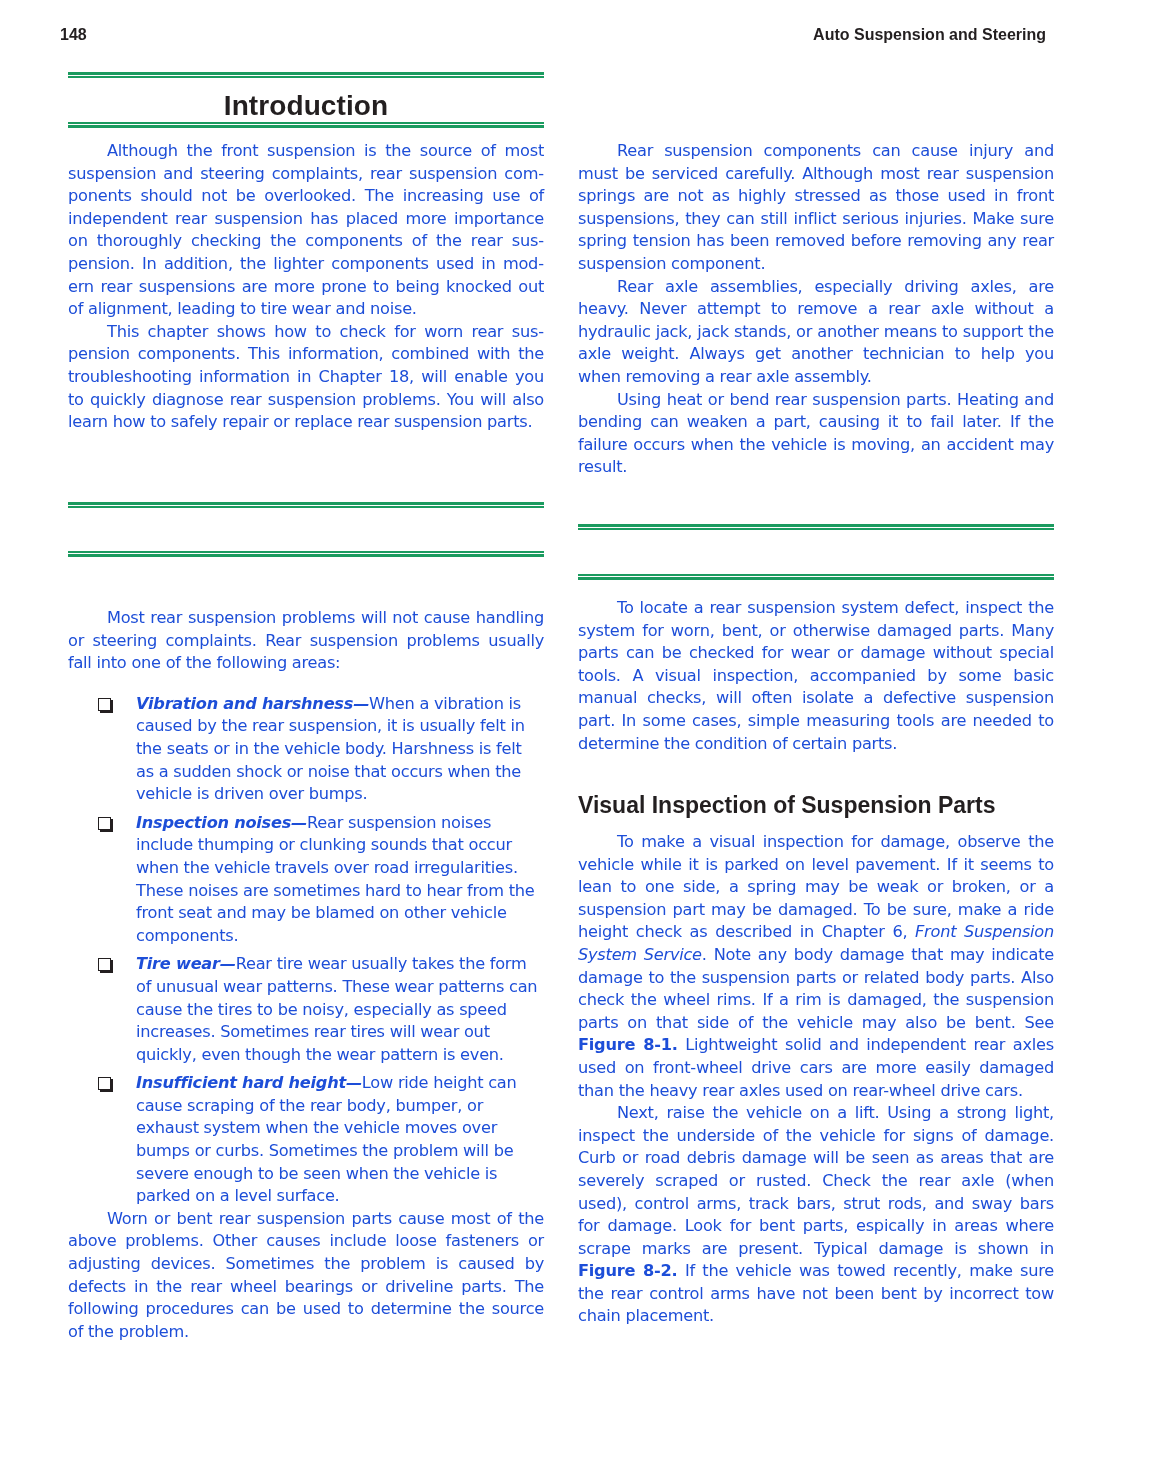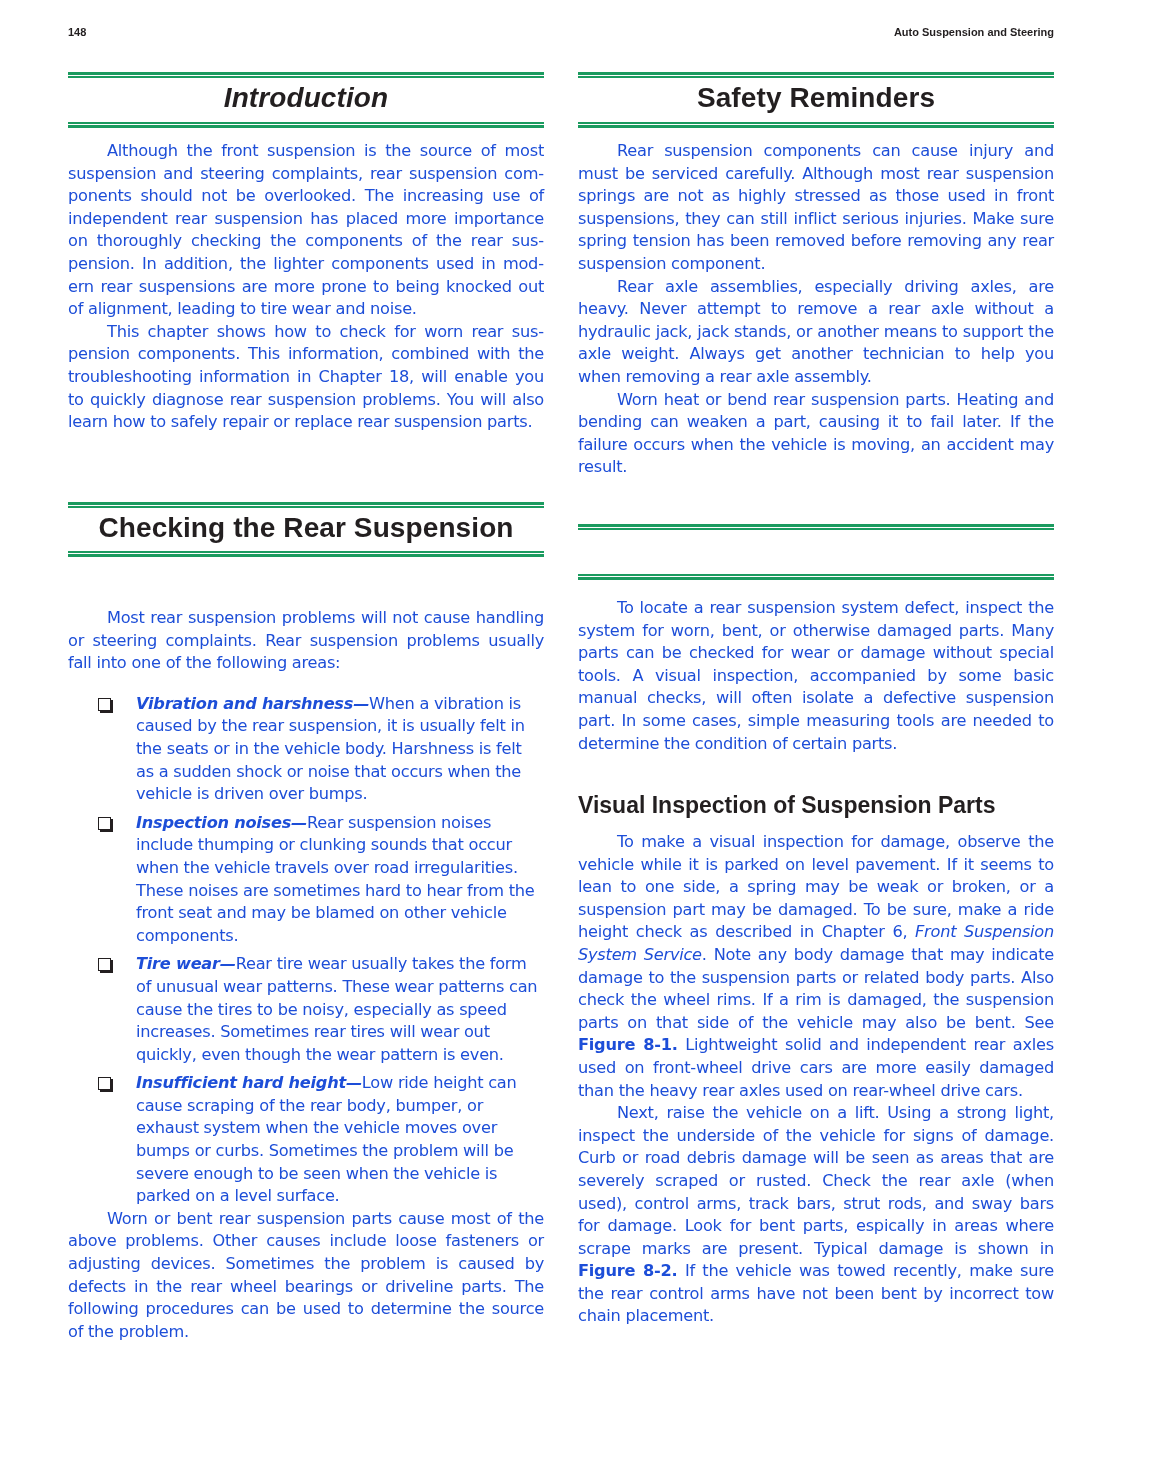--- a/index.html
+++ b/index.html
@@ -2,22 +2,22 @@
 <html><head>
 <meta charset="utf-8">
 <style>
   html, body { margin: 0; padding: 0; background: #ffffff; }
   body {
     width: 1156px; height: 1479px; position: relative; overflow: hidden;
     font-family: "DejaVu Sans", "Liberation Sans", sans-serif;
     color: #231f20;
   }
   .running-head {
-    position: absolute; top: 26px; left: 68px; width: 986px; height: 20px;
-    font-family: "Liberation Sans", sans-serif; font-weight: bold; font-size: 11px;
+    position: absolute; top: 26px; left: 60px; width: 986px; height: 20px;
+    font-family: "Liberation Sans", sans-serif; font-weight: bold; font-size: 16px;
   }
   .running-head .pnum { position: absolute; left: 0; top: 0; }
   .running-head .rtitle { position: absolute; right: 0; top: 0; }
 
   .col { position: absolute; width: 476px; }
   .col.left { left: 68px; }
   .col.right { left: 578px; }
 
   .heading-block { position: absolute; left: 0; width: 476px; }
   .rule-top, .rule-bottom { position: absolute; left: 0; width: 100%; height: 6px; }
@@ -68,32 +68,31 @@
 
 <div class="running-head">
   <span class="pnum">148</span>
   <span class="rtitle">Auto Suspension and Steering</span>
 </div>
 
 <div class="col left" style="top:0; height:1479px;">
 
   <div class="heading-block" style="top:72px; height:56px;">
     <div class="rule-top" style="top:0;"></div>
-    <div class="heading-title" style="top:9px;font-style:italic;">Introduction</div>
+    <div class="heading-title" style="top:17px;">Introduction</div>
     <div class="rule-bottom" style="top:50px;"></div>
   </div>
 
   <div class="body-text" style="top:140px;">
     <p>Although the front suspension is the source of most suspension and steering complaints, rear suspension com­ponents should not be overlooked. The increasing use of independent rear suspension has placed more importance on thoroughly checking the components of the rear sus­pension. In addition, the lighter components used in mod­ern rear suspensions are more prone to being knocked out of alignment, leading to tire wear and noise.</p>
     <p>This chapter shows how to check for worn rear sus­pension components. This information, combined with the troubleshooting information in Chapter 18, will enable you to quickly diagnose rear suspension problems. You will also learn how to safely repair or replace rear suspen­sion parts.</p>
   </div>
 
   <div class="heading-block" style="top:502px; height:56px;">
     <div class="rule-top" style="top:0;"></div>
-    <div class="heading-title" style="top:9px;">Checking the Rear Suspension</div>
     <div class="rule-bottom" style="top:49px;"></div>
   </div>
 
   <div class="body-text" style="top:607px;">
     <p>Most rear suspension problems will not cause han­dling or steering complaints. Rear suspension problems usually fall into one of the following areas:</p>
     <ul class="bullets" style="margin-top:18px;">
       <li>
         <span class="box"></span>
         <span class="term">Vibration and harshness—</span><span>When a vibration is caused by the rear suspension, it is usually felt in the seats or in the vehicle body. Harshness is felt as a sudden shock or noise that occurs when the vehicle is driven over bumps.</span>
       </li>
@@ -109,30 +108,25 @@
         <span class="box"></span>
         <span class="term">Insufficient hard height—</span><span>Low ride height can cause scraping of the rear body, bumper, or exhaust system when the vehicle moves over bumps or curbs. Sometimes the problem will be severe enough to be seen when the vehicle is parked on a level surface.</span>
       </li>
     </ul>
     <p>Worn or bent rear suspension parts cause most of the above problems. Other causes include loose fasteners or adjusting devices. Sometimes the problem is caused by defects in the rear wheel bearings or driveline parts. The following procedures can be used to determine the source of the problem.</p>
   </div>
 </div>
 
 <div class="col right" style="top:0; height:1479px;">
 
-  <div class="heading-block" style="top:72px; height:56px;">
-    <div class="rule-top" style="top:0;"></div>
-    <div class="heading-title" style="top:9px;">Safety Reminders</div>
-    <div class="rule-bottom" style="top:50px;"></div>
-  </div>
 
   <div class="body-text" style="top:140px;">
     <p>Rear suspension components can cause injury and must be serviced carefully. Although most rear suspension springs are not as highly stressed as those used in front suspensions, they can still inflict serious injuries. Make sure spring tension has been removed before removing any rear suspension component.</p>
     <p>Rear axle assemblies, especially driving axles, are heavy. Never attempt to remove a rear axle without a hydraulic jack, jack stands, or another means to support the axle weight. Always get another technician to help you when removing a rear axle assembly.</p>
-    <p>Worn heat or bend rear suspension parts. Heating and bending can weaken a part, causing it to fail later. If the failure occurs when the vehicle is moving, an accident may result.</p>
+    <p>Using heat or bend rear suspension parts. Heating and bending can weaken a part, causing it to fail later. If the failure occurs when the vehicle is moving, an accident may result.</p>
   </div>
 
   <div class="heading-block" style="top:524px; height:56px;">
     <div class="rule-top" style="top:0;"></div>
     <div class="rule-bottom" style="top:50px;"></div>
   </div>
 
   <div class="body-text" style="top:597px;">
     <p>To locate a rear suspension system defect, inspect the system for worn, bent, or otherwise damaged parts. Many parts can be checked for wear or damage without special tools. A visual inspection, accompanied by some basic manual checks, will often isolate a defective suspension part. In some cases, simple measuring tools are needed to determine the condition of certain parts.</p>
   </div>

